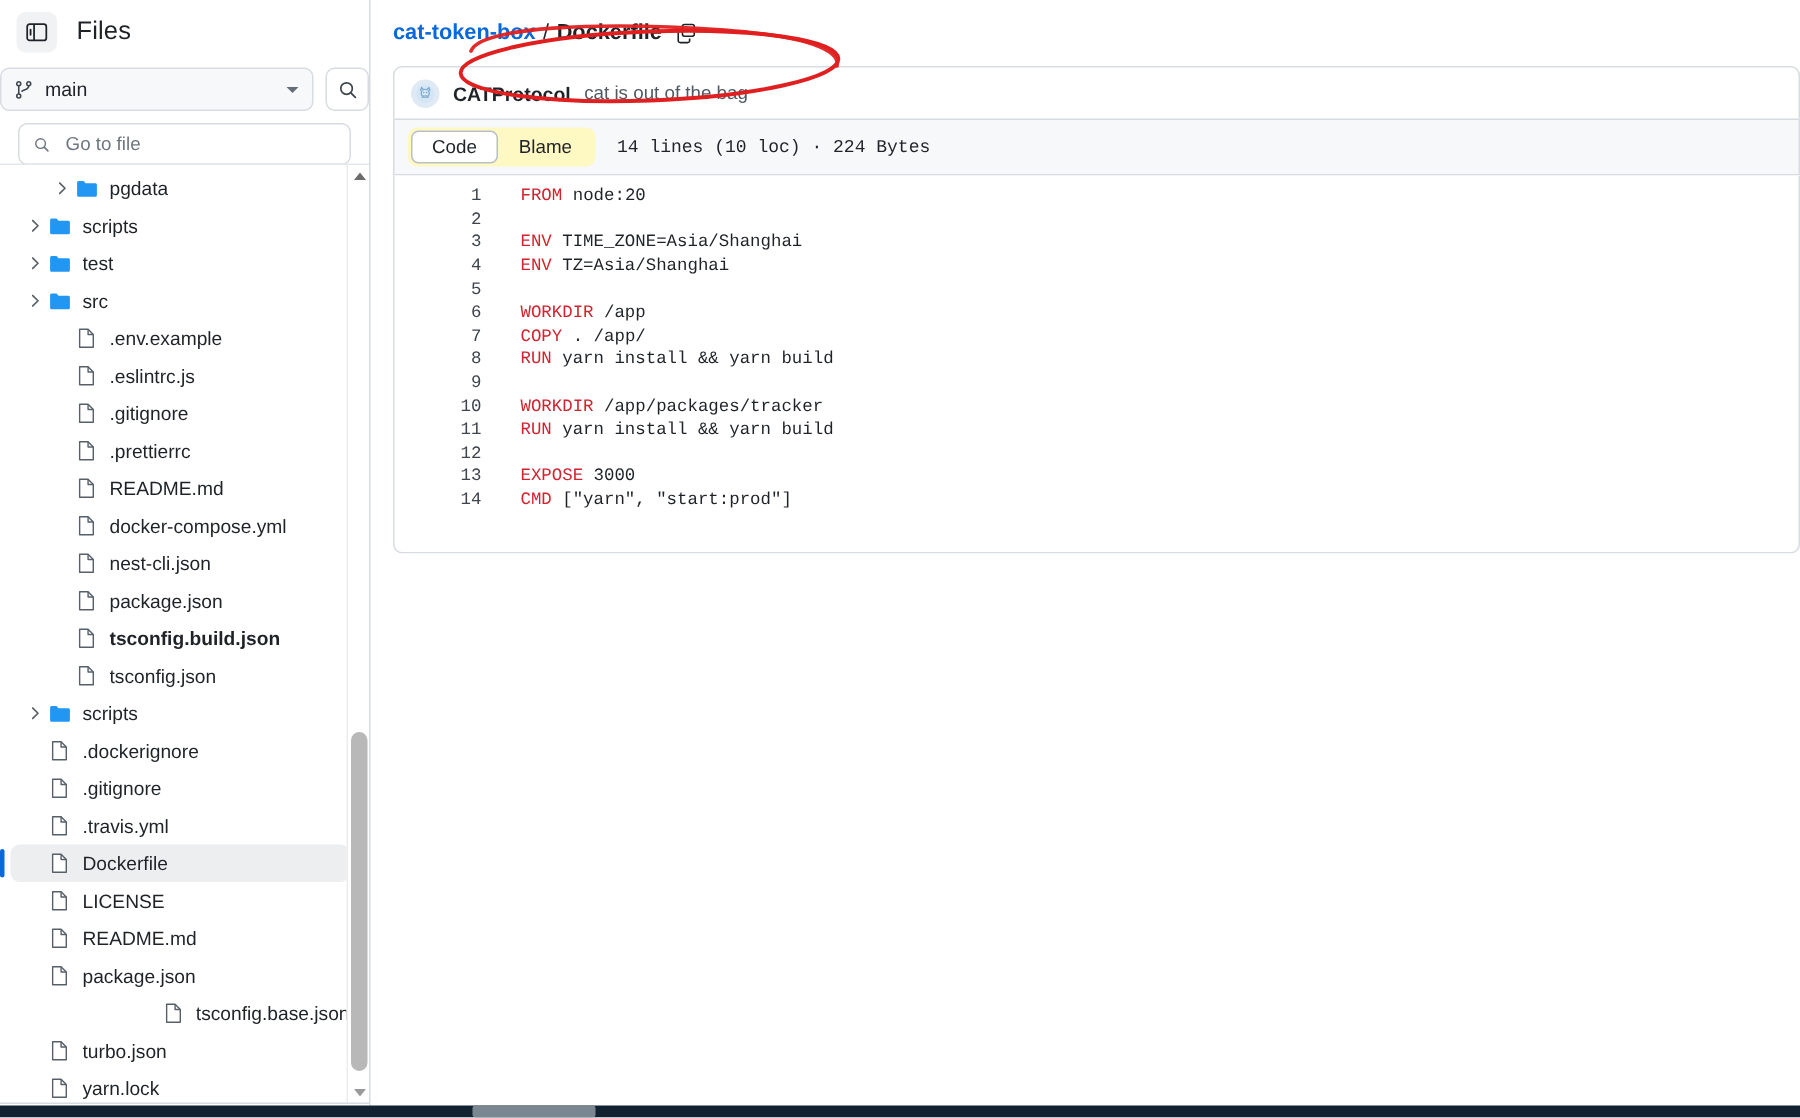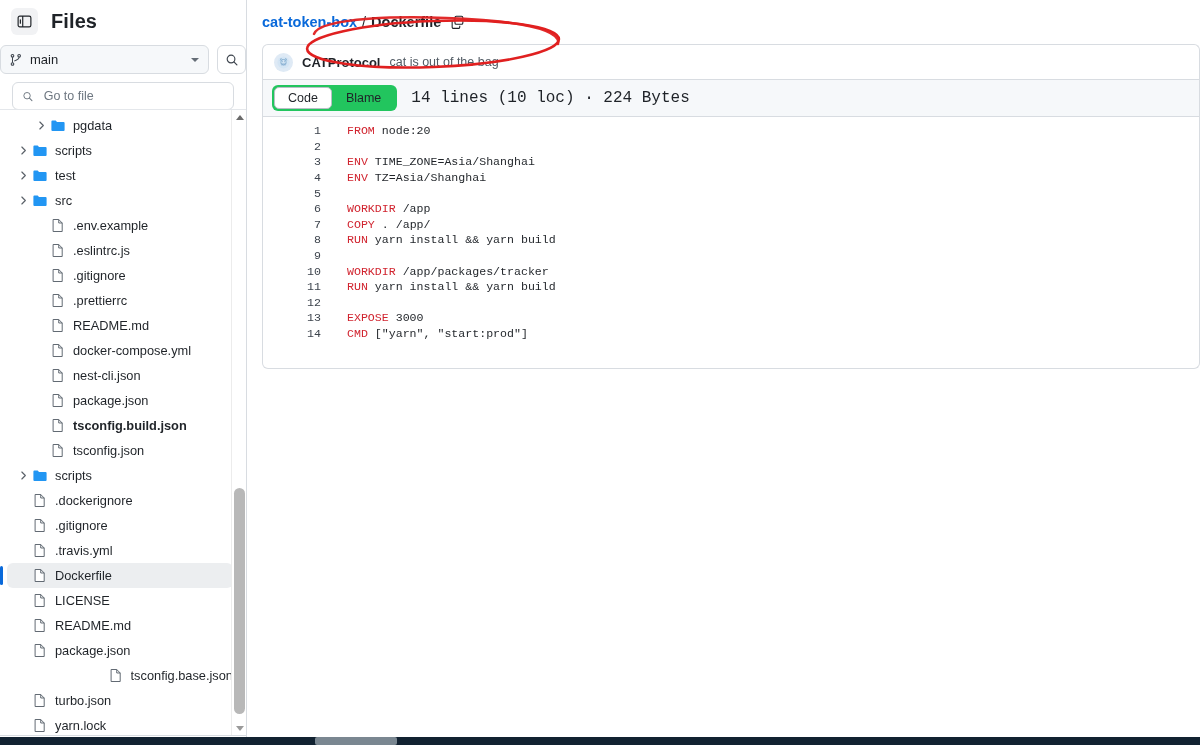--- a/index.html
+++ b/index.html
@@ -27,21 +27,21 @@
     display: flex; align-items: center;
     height: 42px; padding-left: 11px; gap: 13px;
   }
   .panel-icon-btn {
     width: 27px; height: 27px; border-radius: 6px;
     background: #f1f2f4;
     display: flex; align-items: center; justify-content: center;
     cursor: pointer;
   }
   .files-title {
-    font-size: 20px; color: #1f2328; font-weight: 700; letter-spacing: .1px;
+    font-size: 17px; color: #1f2328; font-weight: 400; letter-spacing: .1px;
   }
 
   .branch-row {
     display: flex; align-items: center; gap: 8px;
     padding: 0 0; margin-top: 3px;
   }
   .branch-select {
     flex: 1; height: 29px;
     border: 1px solid #d8dce1; border-radius: 6px;
     background: #f6f8fa;
@@ -177,31 +177,31 @@
     margin-left: 14px;
     height: 38px;
     background: #f6f8fa;
     border: 1px solid #d8dce1;
     border-bottom: 1px solid #d8dce1;
     display: flex; align-items: center;
     padding-left: 9px; gap: 3px;
   }
   .seg {
     display: flex; align-items: center;
-    background: #22c55e; border-radius: 6px; padding: 2px;
+    background: #fef9c3; border-radius: 6px; padding: 2px;
   }
   .seg-btn {
     font-size: 12.5px; color: #1f2328;
     padding: 3px 13px; border-radius: 5px; cursor: pointer;
     border: 1px solid transparent;
   }
   .seg-btn.active { background: #ffffff; border-color: #b9bfc6; }
   .file-meta {
     font-family: "Liberation Mono", monospace;
-    font-size: 16px; color: #1f2328; margin-left: 11px;
+    font-size: 12px; color: #1f2328; margin-left: 11px;
   }
 
   .code-panel {
     margin-left: 14px;
     border: 1px solid #d8dce1;
     border-top: none;
     border-radius: 0 0 6px 6px;
     background: #ffffff;
     height: 252px;
     position: relative;

